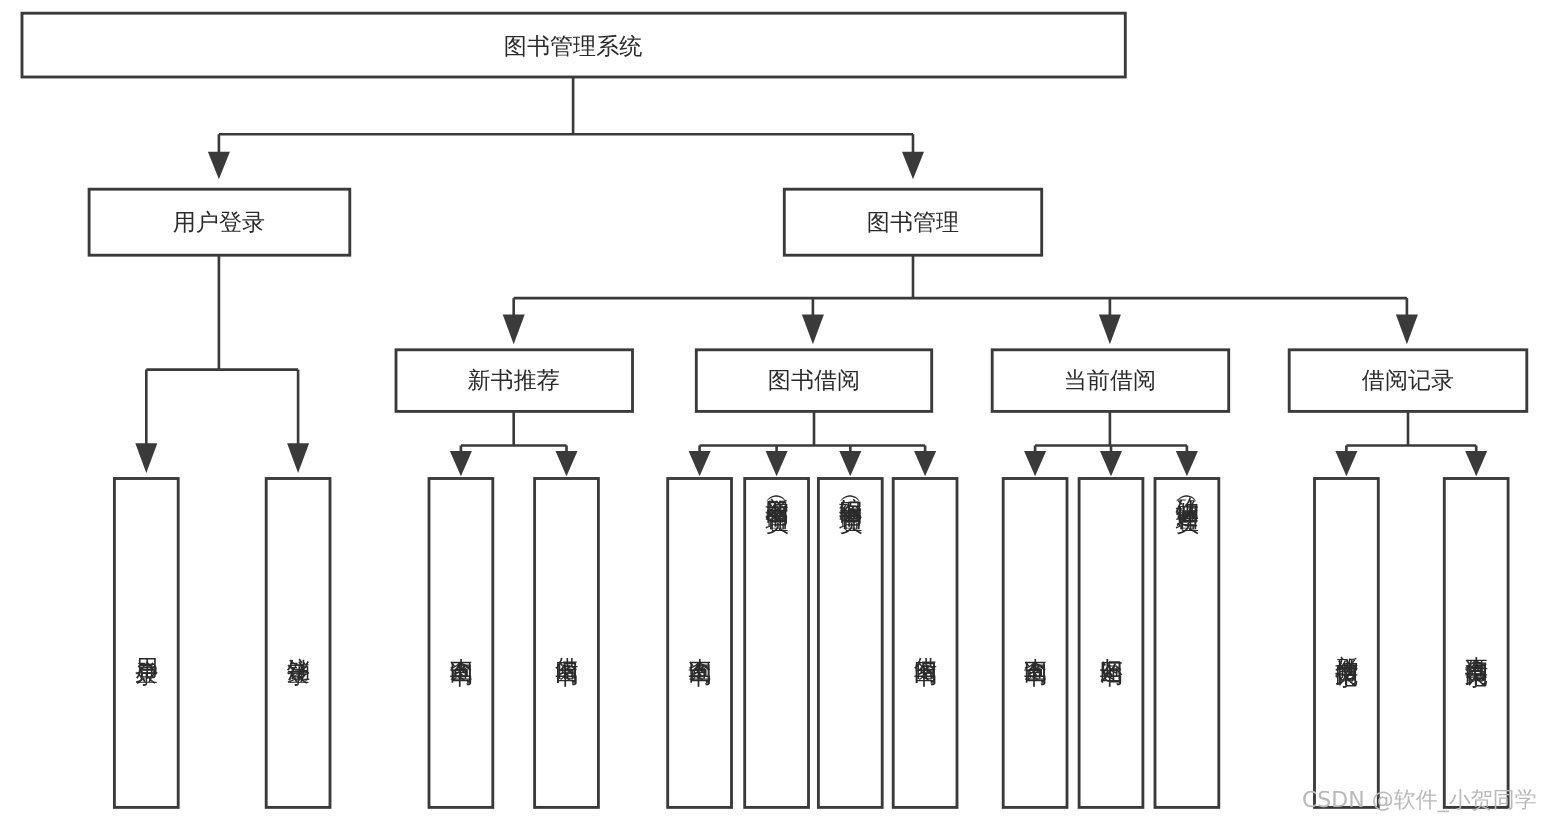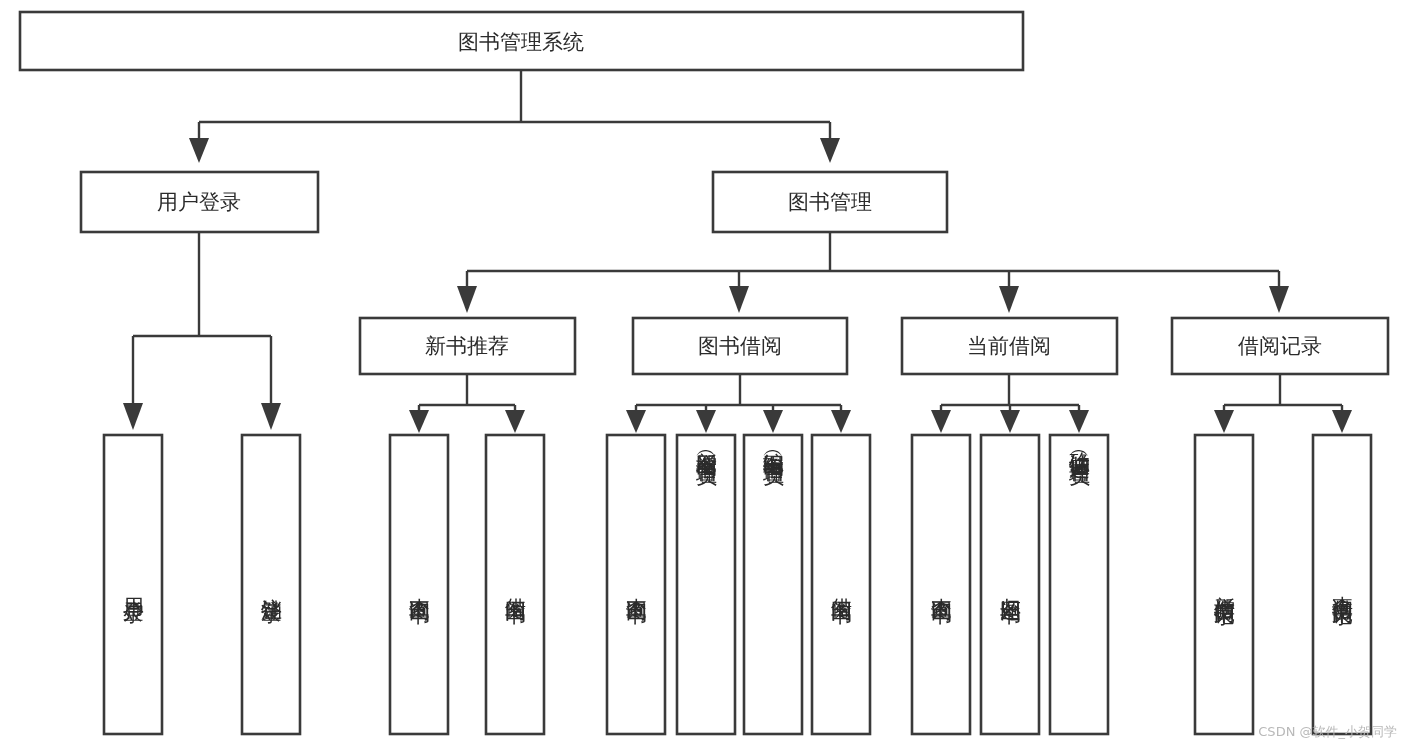--- a/index.html
+++ b/index.html
@@ -64,21 +64,21 @@
     line-height: 1.18;
     color: #2b2b2b;
     letter-spacing: 2px;
     white-space: nowrap;
   }
   .watermark {
     position: absolute;
     right: 8px;
     bottom: 6px;
     font-family: "DejaVu Sans", "Liberation Sans", sans-serif;
-    font-size: 13px;
+    font-size: 20px;
     color: #b9b9b9;
     white-space: nowrap;
     pointer-events: none;
   }
 </style>
 </head>
 <body>
 
 <div id="diagram-root">
 

